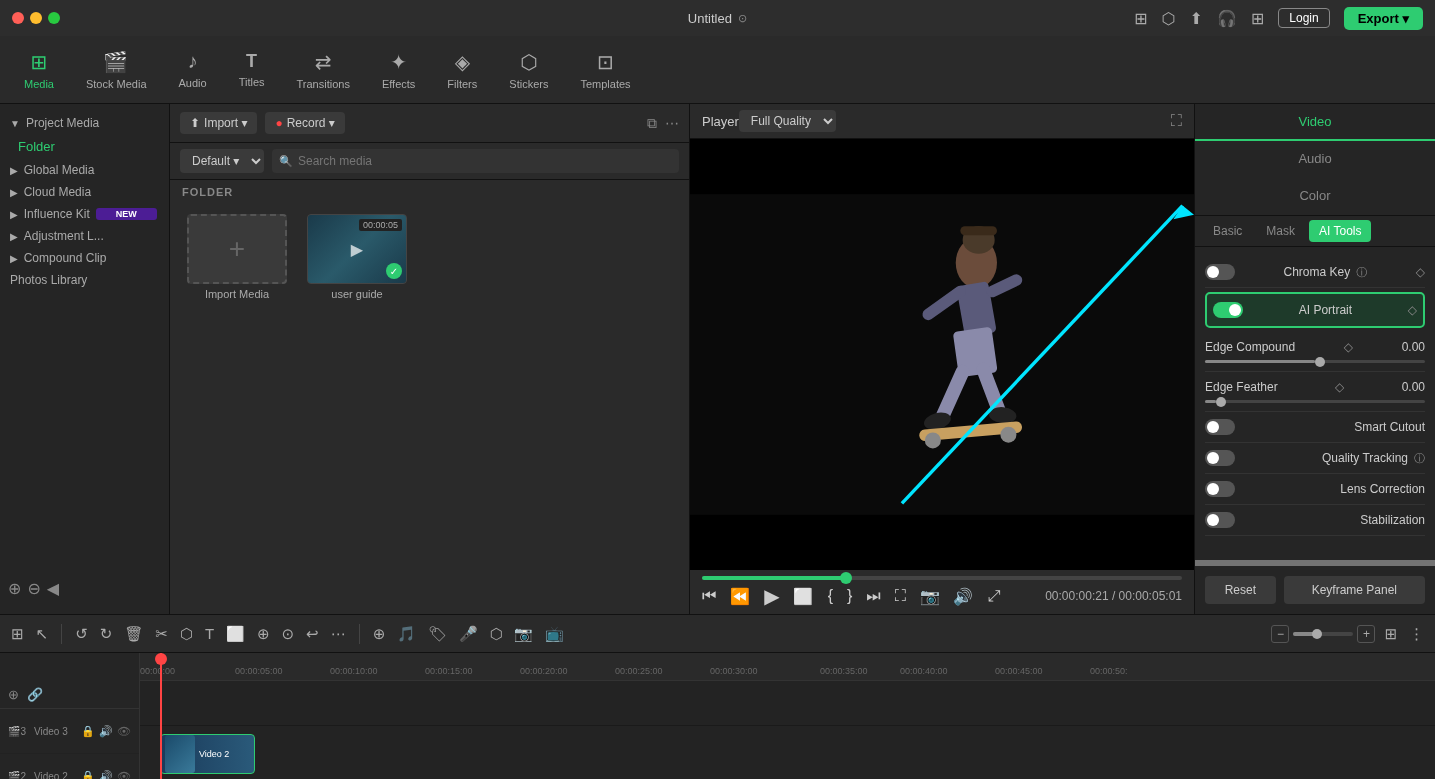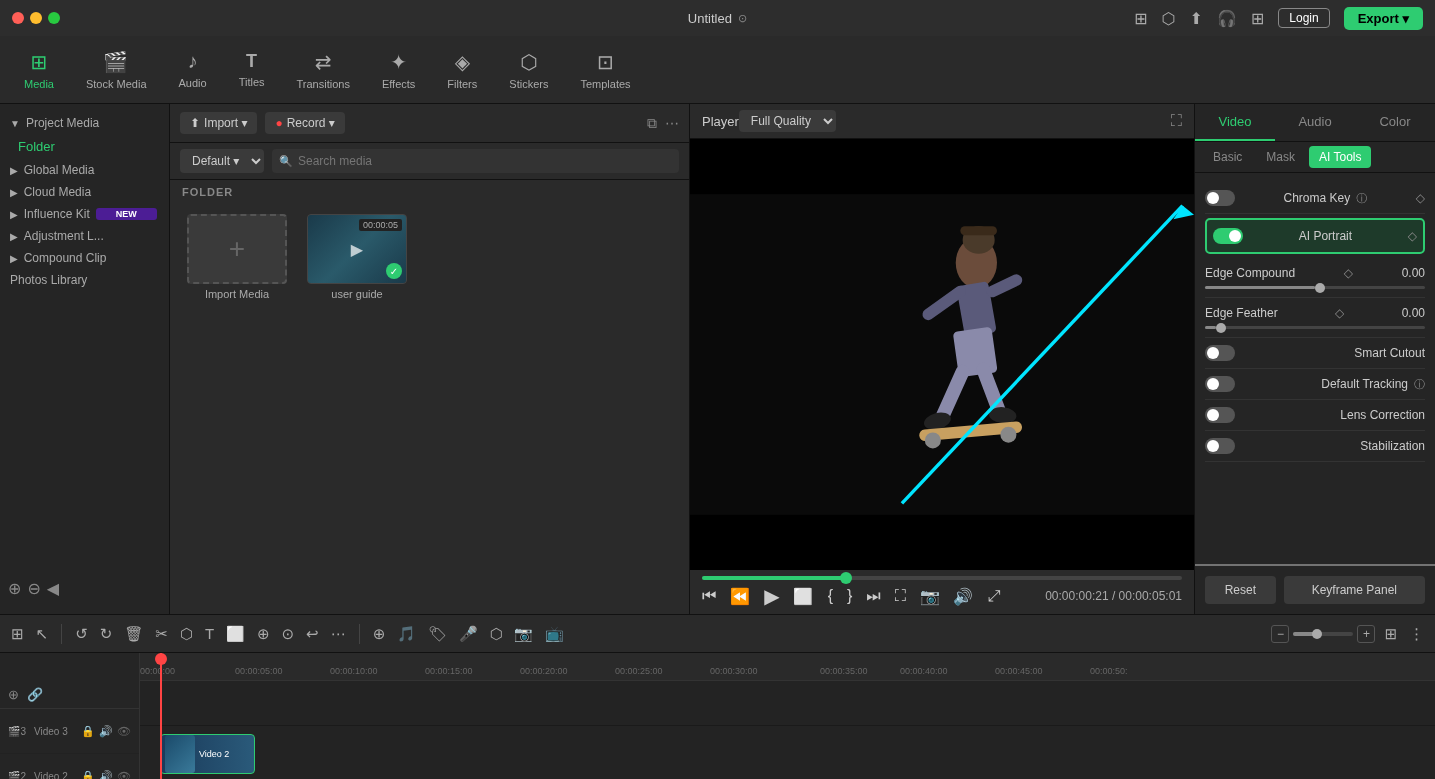--- a/index.html
+++ b/index.html
@@ -65,41 +65,41 @@
     .player-controls { background: #2a2a2a; padding: 6px 12px; display: flex; flex-direction: column; gap: 4px; }
     .player-progress { height: 4px; background: #444; border-radius: 2px; position: relative; cursor: pointer; }
     .player-progress-fill { height: 100%; background: #2ecc71; border-radius: 2px; width: 30%; }
     .player-progress-dot { width: 12px; height: 12px; background: #2ecc71; border-radius: 50%; position: absolute; top: 50%; left: 30%; transform: translate(-50%, -50%); }
     .player-buttons { display: flex; align-items: center; gap: 14px; }
     .player-btn { background: none; border: none; color: #ccc; cursor: pointer; font-size: 16px; }
     .player-time { margin-left: auto; font-size: 12px; color: #aaa; }
 
     
     #right-panel { width: 240px; background: #252525; display: flex; flex-direction: column; }
-    .right-tabs { display: flex; border-bottom: 1px solid #111; }
+    .right-tabs { display: flex; border-bottom: 1px solid #111; flex-direction: column; }
     .right-tab { flex: 1; padding: 10px 0; text-align: center; font-size: 13px; color: #888; cursor: pointer; border-bottom: 2px solid transparent; }
     .right-tab.active { color: #2ecc71; border-bottom: 2px solid #2ecc71; }
     .subtabs { display: flex; border-bottom: 1px solid #111; padding: 4px 8px; gap: 4px; }
     .subtab { padding: 4px 10px; border-radius: 4px; font-size: 12px; color: #888; cursor: pointer; }
     .subtab.active { background: #2ecc71; color: #fff; }
     .right-content { flex: 1; overflow-y: auto; padding: 10px; }
     .effect-row { display: flex; align-items: center; justify-content: space-between; padding: 7px 0; border-bottom: 1px solid #333; }
     .effect-name { font-size: 12px; color: #ccc; display: flex; align-items: center; gap: 6px; }
     .effect-toggle { width: 30px; height: 16px; background: #555; border-radius: 8px; position: relative; cursor: pointer; }
     .effect-toggle.on { background: #2ecc71; }
     .effect-toggle::after { content: ''; width: 12px; height: 12px; background: #fff; border-radius: 50%; position: absolute; top: 2px; left: 2px; transition: left 0.2s; }
     .effect-toggle.on::after { left: 16px; }
     .effect-diamond { color: #888; font-size: 12px; cursor: pointer; }
     .effect-slider-row { padding: 8px 0; border-bottom: 1px solid #333; }
     .effect-slider-label { display: flex; justify-content: space-between; margin-bottom: 6px; font-size: 12px; color: #ccc; }
     .effect-slider { width: 100%; height: 3px; background: #444; border-radius: 2px; position: relative; }
     .effect-slider-fill { height: 100%; background: #888; border-radius: 2px; }
     .effect-slider-dot { width: 10px; height: 10px; background: #aaa; border-radius: 50%; position: absolute; top: 50%; transform: translateY(-50%); }
     .ai-portrait-row { display: flex; align-items: center; justify-content: space-between; padding: 7px 0; border: 2px solid #2ecc71; border-radius: 5px; margin: 4px 0; padding: 8px 6px; background: #1e3a2a; }
-    .right-footer { display: flex; gap: 8px; padding: 10px; border-top: 2px solid #737373; }
+    .right-footer { display: flex; gap: 8px; padding: 10px; border-top: 6px solid #737373; }
     .reset-btn { flex: 1; background: #3a3a3a; border: none; color: #ccc; border-radius: 4px; padding: 7px 0; cursor: pointer; font-size: 12px; }
     .keyframe-btn { flex: 2; background: #3a3a3a; border: none; color: #ccc; border-radius: 4px; padding: 7px 0; cursor: pointer; font-size: 12px; }
 
     
     #timeline { height: 265px; background: #1e1e1e; border-top: 1px solid #111; display: flex; flex-direction: column; }
     .timeline-toolbar { height: 38px; background: #2a2a2a; display: flex; align-items: center; padding: 0 8px; gap: 6px; border-bottom: 1px solid #111; }
     .tl-tool-btn { background: none; border: none; color: #aaa; cursor: pointer; font-size: 15px; padding: 3px; border-radius: 3px; }
     .tl-divider { width: 1px; height: 20px; background: #444; margin: 0 4px; }
     .tl-zoom { display: flex; align-items: center; gap: 4px; margin-left: auto; }
     .tl-zoom-btn { background: none; border: 1px solid #555; color: #aaa; border-radius: 3px; width: 18px; height: 18px; cursor: pointer; font-size: 12px; display: flex; align-items: center; justify-content: center; }
@@ -400,21 +400,21 @@
       </div>
 
       <div class="effect-row">
         <div class="effect-toggle"></div>
         <span class="effect-name">Smart Cutout</span>
       </div>
 
       <div class="effect-row">
         <div class="effect-toggle"></div>
         <span class="effect-name">
-          <span>Default Tracking</span>
+          <span>Quality Tracking</span>
           <span class="info-icon">ⓘ</span>
         </span>
       </div>
 
       <div class="effect-row">
         <div class="effect-toggle"></div>
         <span class="effect-name">Lens Correction</span>
       </div>
 
       <div class="effect-row">

